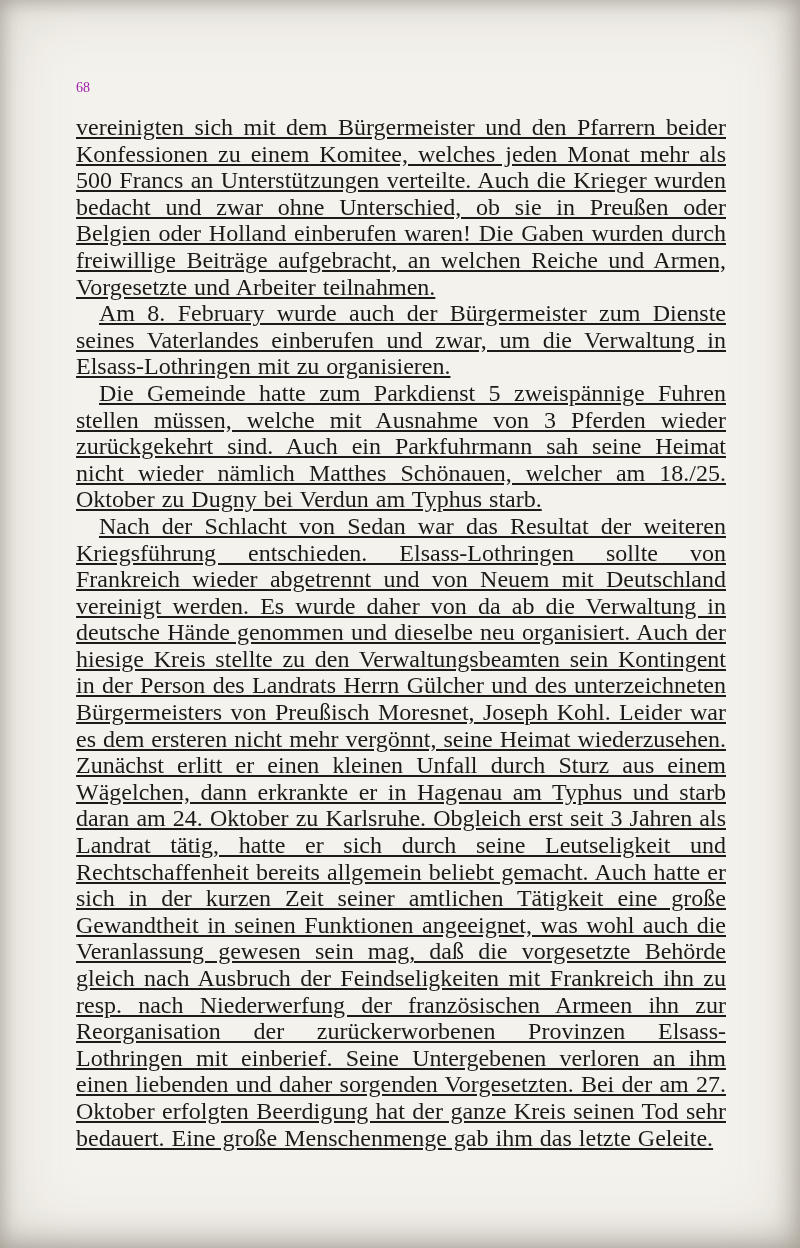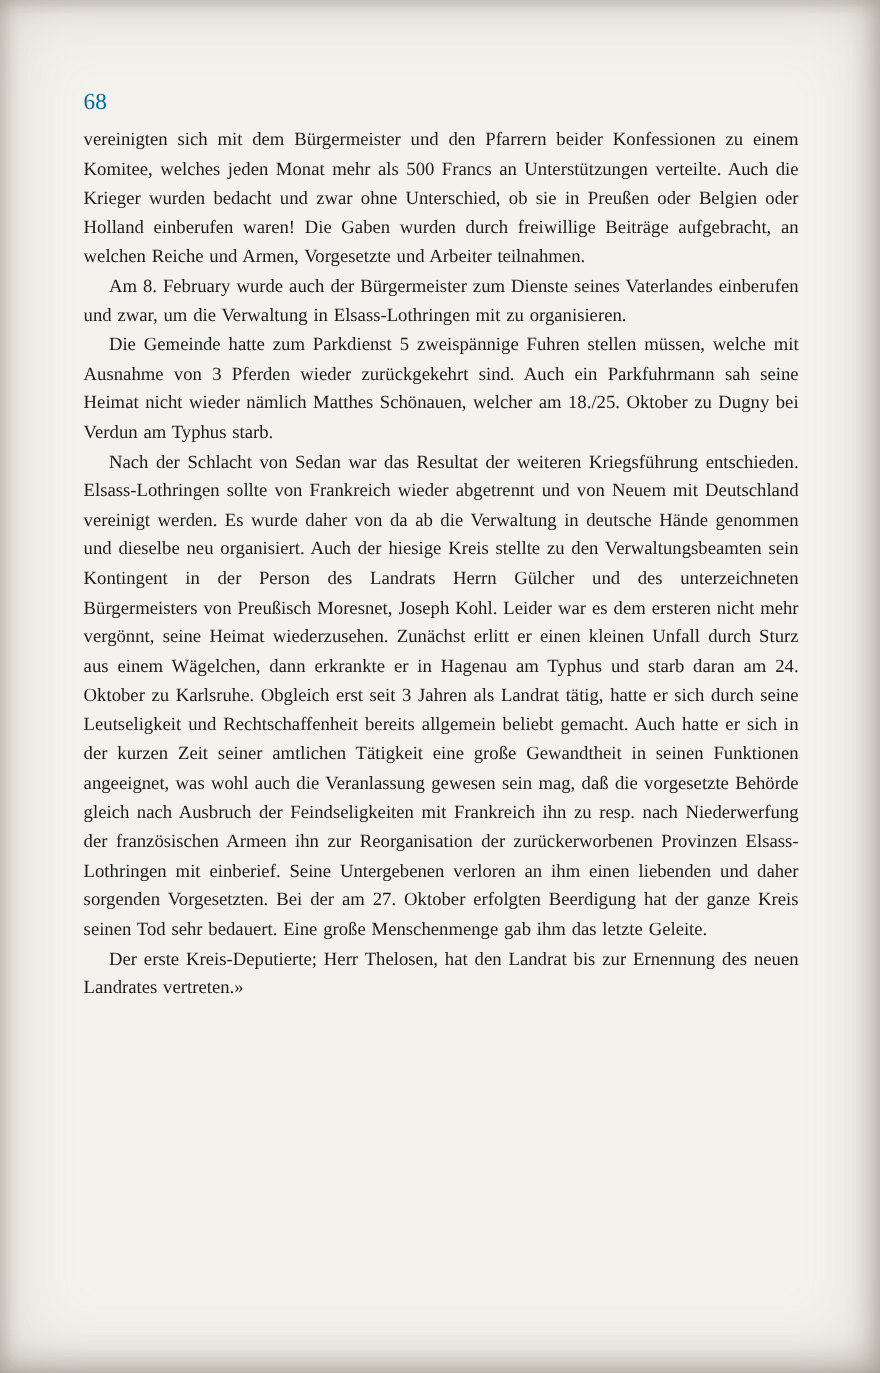--- a/index.html
+++ b/index.html
@@ -23,47 +23,47 @@
       inset 0 0 70px rgba(110, 100, 85, 0.22),
       inset -10px 0 22px rgba(95, 85, 75, 0.20),
       inset 0 -12px 26px rgba(95, 85, 75, 0.20),
       inset 6px 0 14px rgba(95, 85, 75, 0.10),
       inset 0 6px 14px rgba(95, 85, 75, 0.08);
   }
   .page-number {
     position: absolute;
     left: 76px;
     top: 80px;
-    font-size: 21px;
-    color: #0369a1;
+    font-size: 14px;
+    color: #a21caf;
   }
   .content {
     position: absolute;
     left: 76px;
     top: 114px;
     width: 650px;
-    font-size: 17px;
+    font-size: 24px;
     line-height: 26.6px;
     color: #1d1b19;
     text-align: justify;
     word-spacing: 1px;
+    text-decoration: underline;
   }
   .content p {
     margin: 0;
     padding: 0;
   }
   .content p.indent {
     text-indent: 23px;
   }
 </style>
 </head>
 <body>
 
 <div class="page">
   <div class="page-number">68</div>
   <div class="content">
       <p>vereinigten sich mit dem Bürgermeister und den Pfarrern beider Konfessionen zu einem Komitee, welches jeden Monat mehr als 500 Francs an Unterstützungen verteilte. Auch die Krieger wurden bedacht und zwar ohne Unterschied, ob sie in Preußen oder Belgien oder Holland einberufen waren! Die Gaben wurden durch freiwillige Beiträge aufgebracht, an welchen Reiche und Armen, Vorgesetzte und Arbeiter teilnahmen.</p>
       <p class="indent">Am 8. February wurde auch der Bürgermeister zum Dienste seines Vaterlandes einberufen und zwar, um die Verwaltung in Elsass-Lothringen mit zu organisieren.</p>
       <p class="indent">Die Gemeinde hatte zum Parkdienst 5 zweispännige Fuhren stellen müssen, welche mit Ausnahme von 3 Pferden wieder zurückgekehrt sind. Auch ein Parkfuhrmann sah seine Heimat nicht wieder nämlich Matthes Schönauen, welcher am 18./25. Oktober zu Dugny bei Verdun am Typhus starb.</p>
       <p class="indent">Nach der Schlacht von Sedan war das Resultat der weiteren Kriegsführung entschieden. Elsass-Lothringen sollte von Frankreich wieder abgetrennt und von Neuem mit Deutschland vereinigt werden. Es wurde daher von da ab die Verwaltung in deutsche Hände genommen und dieselbe neu organisiert. Auch der hiesige Kreis stellte zu den Verwaltungsbeamten sein Kontingent in der Person des Landrats Herrn Gülcher und des unterzeichneten Bürgermeisters von Preußisch Moresnet, Joseph Kohl. Leider war es dem ersteren nicht mehr vergönnt, seine Heimat wiederzusehen. Zunächst erlitt er einen kleinen Unfall durch Sturz aus einem Wägelchen, dann erkrankte er in Hagenau am Typhus und starb daran am 24. Oktober zu Karlsruhe. Obgleich erst seit 3 Jahren als Landrat tätig, hatte er sich durch seine Leutseligkeit und Rechtschaffenheit bereits allgemein beliebt gemacht. Auch hatte er sich in der kurzen Zeit seiner amtlichen Tätigkeit eine große Gewandtheit in seinen Funktionen angeeignet, was wohl auch die Veranlassung gewesen sein mag, daß die vorgesetzte Behörde gleich nach Ausbruch der Feindseligkeiten mit Frankreich ihn zu resp. nach Niederwerfung der französischen Armeen ihn zur Reorganisation der zurückerworbenen Provinzen Elsass-Lothringen mit einberief. Seine Untergebenen verloren an ihm einen liebenden und daher sorgenden Vorgesetzten. Bei der am 27. Oktober erfolgten Beerdigung hat der ganze Kreis seinen Tod sehr bedauert. Eine große Menschenmenge gab ihm das letzte Geleite.</p>
-      <p class="indent">Der erste Kreis-Deputierte; Herr Thelosen, hat den Landrat bis zur Ernennung des neuen Landrates vertreten.»</p>
     </div>
 </div>
 
 </body></html>

